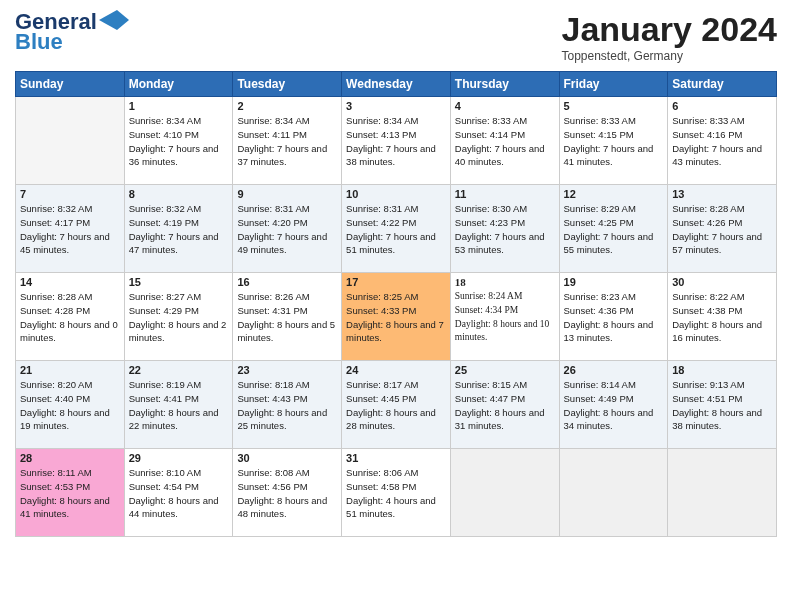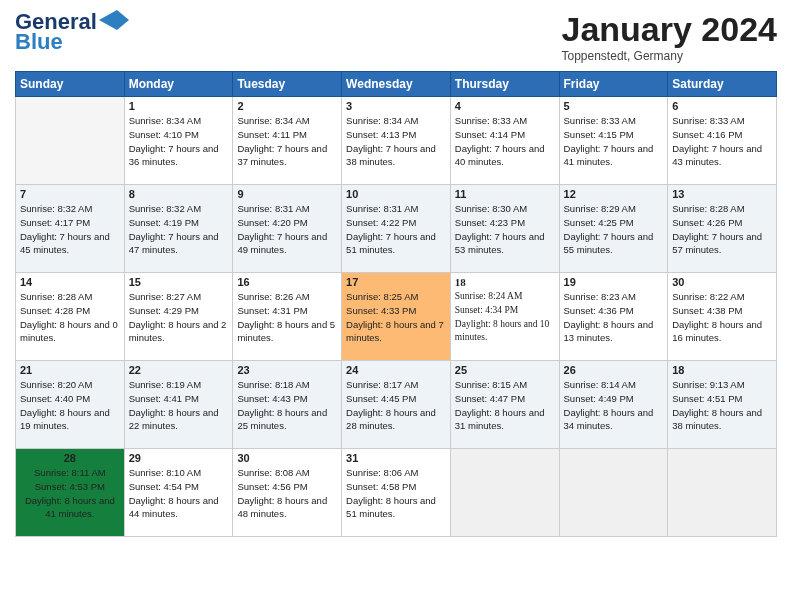--- a/index.html
+++ b/index.html
@@ -321,21 +321,21 @@
           <td style="background: rgb(238, 243, 248);">
         <div class="day-number">18</div>
         <div class="cell-info">
           <div>Sunrise: 9:13 AM</div>
           <div>Sunset: 4:51 PM</div>
           <div>Daylight: 8 hours and 38 minutes.</div>
         </div>
       </td>
         </tr>
         <tr>
-          <td style="background: #15803d; text-align: center;">
+          <td style="background: #f9a8d4;">
         <div class="day-number">28</div>
         <div class="cell-info">
           <div>Sunrise: 8:11 AM</div>
           <div>Sunset: 4:53 PM</div>
           <div>Daylight: 8 hours and 41 minutes.</div>
         </div>
       </td>
           <td style="background: rgb(255, 255, 255);">
         <div class="day-number">29</div>
         <div class="cell-info">
@@ -350,21 +350,21 @@
           <div>Sunrise: 8:08 AM</div>
           <div>Sunset: 4:56 PM</div>
           <div>Daylight: 8 hours and 48 minutes.</div>
         </div>
       </td>
           <td style="background: rgb(255, 255, 255);">
         <div class="day-number">31</div>
         <div class="cell-info">
           <div>Sunrise: 8:06 AM</div>
           <div>Sunset: 4:58 PM</div>
-          <div>Daylight: 8 hours and 51 minutes.</div>
+          <div>Daylight: 4 hours and 51 minutes.</div>
         </div>
       </td>
           <td style="background: rgb(240, 240, 240);"></td>
           <td style="background: rgb(240, 240, 240);"></td>
           <td style="background: rgb(240, 240, 240);"></td>
         </tr>
       </tbody>
   </table>
 </div>
 

